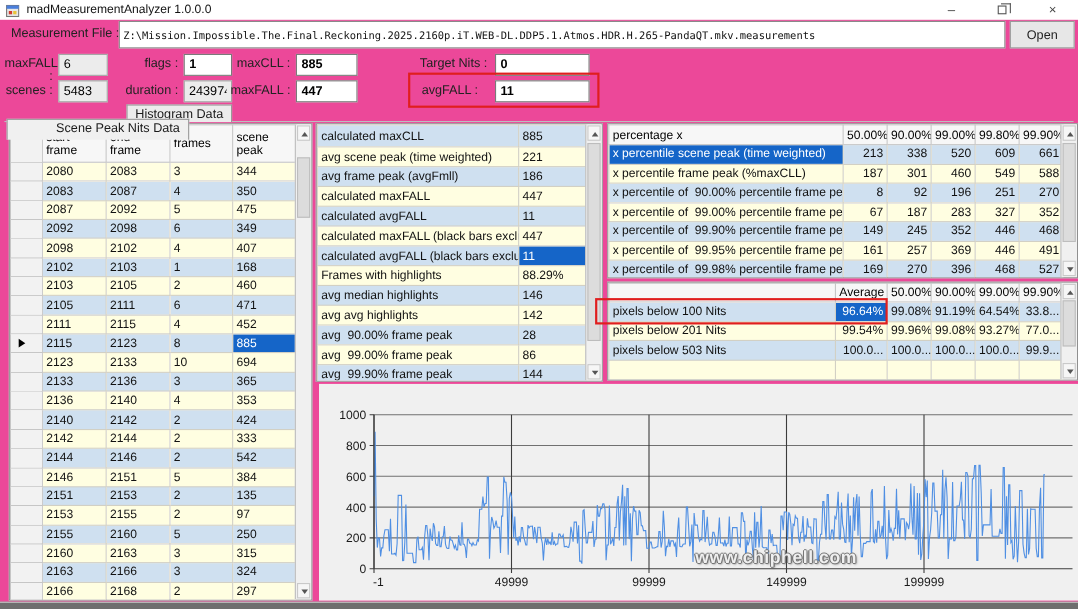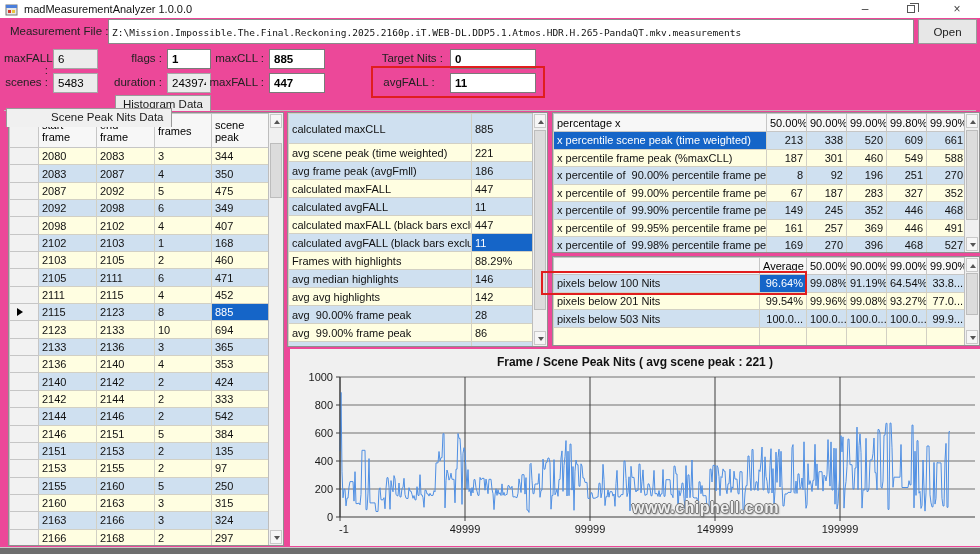--- a/index.html
+++ b/index.html
@@ -315,21 +315,21 @@
     </div>
   </div>
 
   <div class="grid" style="left:287px; top:112px; width:261px; height:235px;">
     <table style="width:245px;">
       <colgroup>
           <col style="width:183px;">
           <col style="width:62px;">
         </colgroup>
       <tbody id="calc-tbody">
-          <tr style="height: 30px; padding-left: 29px;">
+          <tr style="height: 20px; padding-left: 29px;">
             <td>calculated maxCLL</td>
             <td>885</td>
           </tr>
           <tr style="height: 18px;">
             <td>avg scene peak (time weighted)</td>
             <td>221</td>
           </tr>
           <tr style="height: 18px;">
             <td>avg frame peak (avgFmll)</td>
             <td>186</td>
@@ -538,21 +538,20 @@
         </div>
       <div class="thumb" style="top:16px; height:42px;"></div>
       <div class="sbtn dn">
           <i class="tri-dn"></i>
         </div>
     </div>
   </div>
   <div class="redbox" style="left:541px; top:271px; width:266px; height:24px; z-index:5;"></div>
 
   <div id="chart">
-    <div id="chart-title">Frame / Scene Peak Nits ( avg scene peak : 221 )</div>
     <svg id="chart-svg" width="690" height="197" viewBox="0 0 690 197">
         <line x1="50" y1="168" x2="685" y2="168" stroke="#3c3c3c" stroke-width="1"></line>
         <line x1="46" y1="168" x2="50" y2="168" stroke="#3c3c3c" stroke-width="1"></line>
         <text x="43" y="172" text-anchor="end" font-size="11" fill="#1a1a1a" font-family="&quot;Liberation Sans&quot;, sans-serif">0</text>
         <line x1="50" y1="140" x2="685" y2="140" stroke="#707070" stroke-width="1"></line>
         <line x1="46" y1="140" x2="50" y2="140" stroke="#3c3c3c" stroke-width="1"></line>
         <text x="43" y="144" text-anchor="end" font-size="11" fill="#1a1a1a" font-family="&quot;Liberation Sans&quot;, sans-serif">200</text>
         <line x1="50" y1="112" x2="685" y2="112" stroke="#707070" stroke-width="1"></line>
         <line x1="46" y1="112" x2="50" y2="112" stroke="#3c3c3c" stroke-width="1"></line>
         <text x="43" y="116" text-anchor="end" font-size="11" fill="#1a1a1a" font-family="&quot;Liberation Sans&quot;, sans-serif">400</text>

